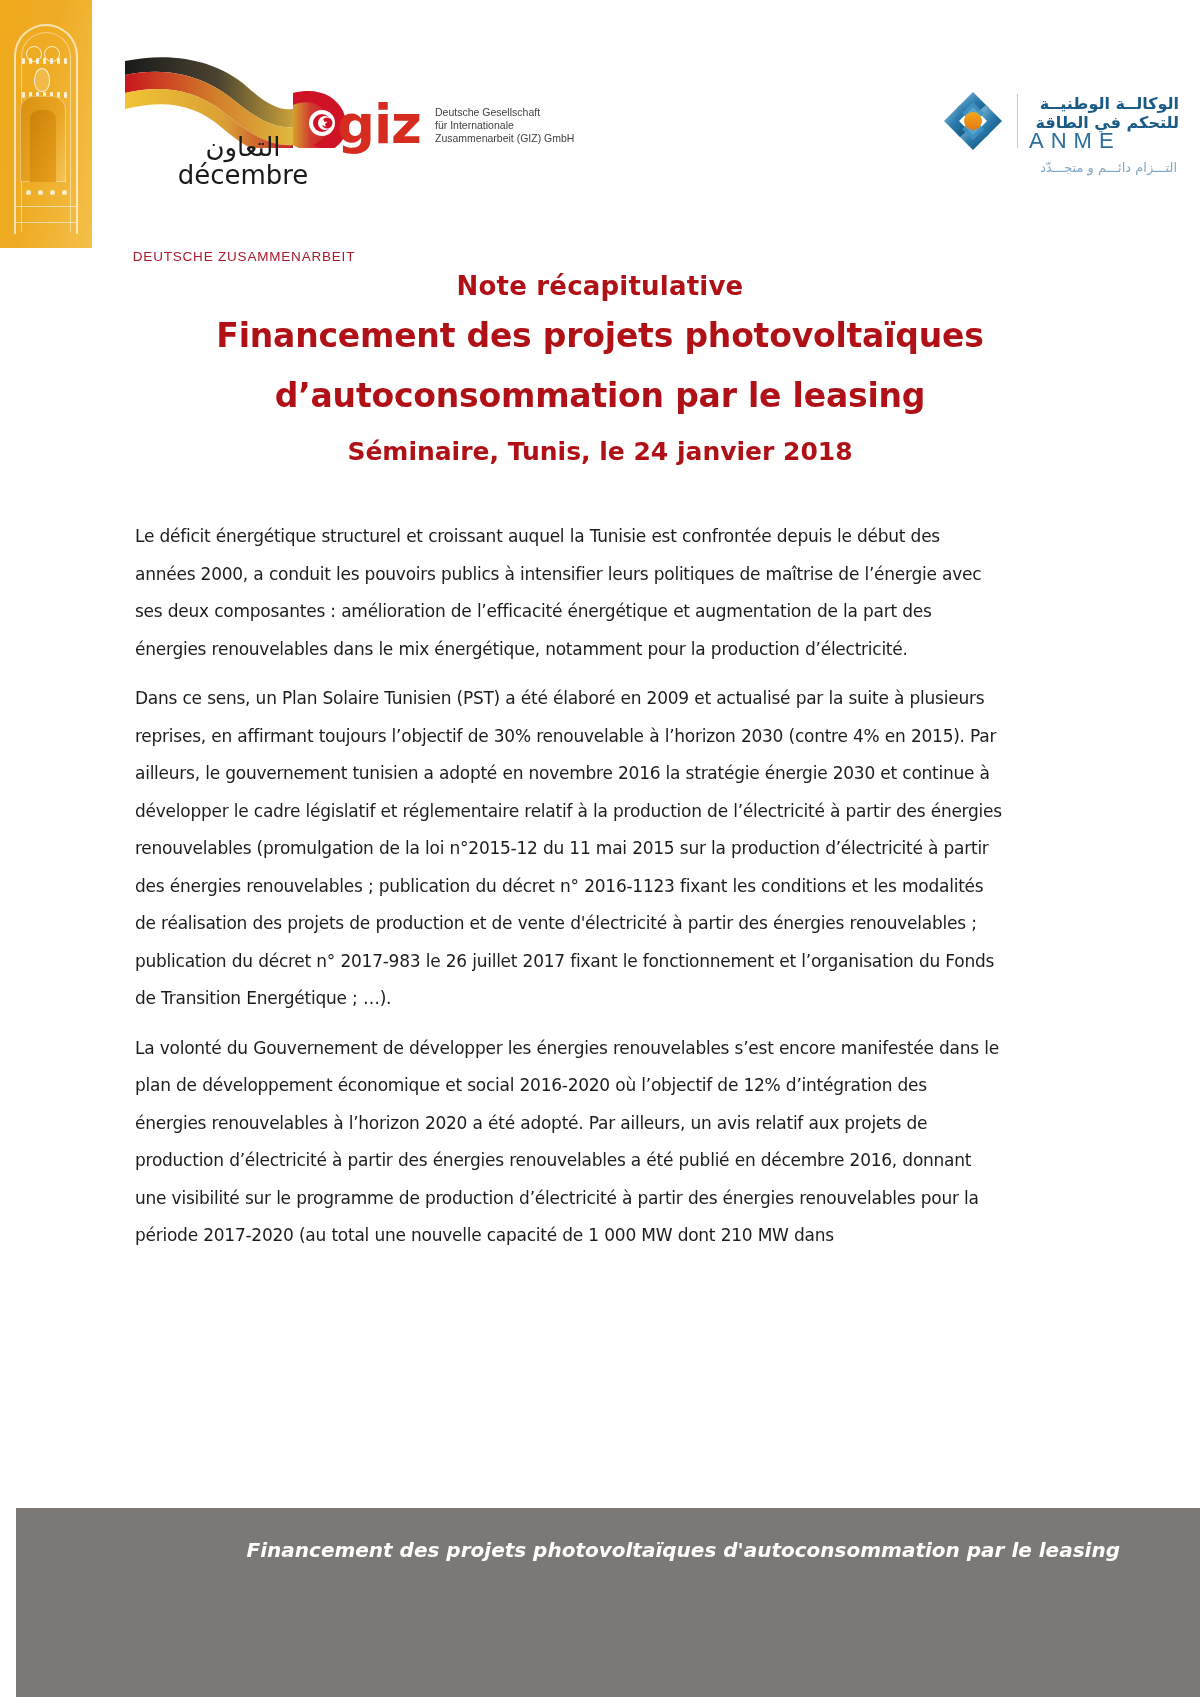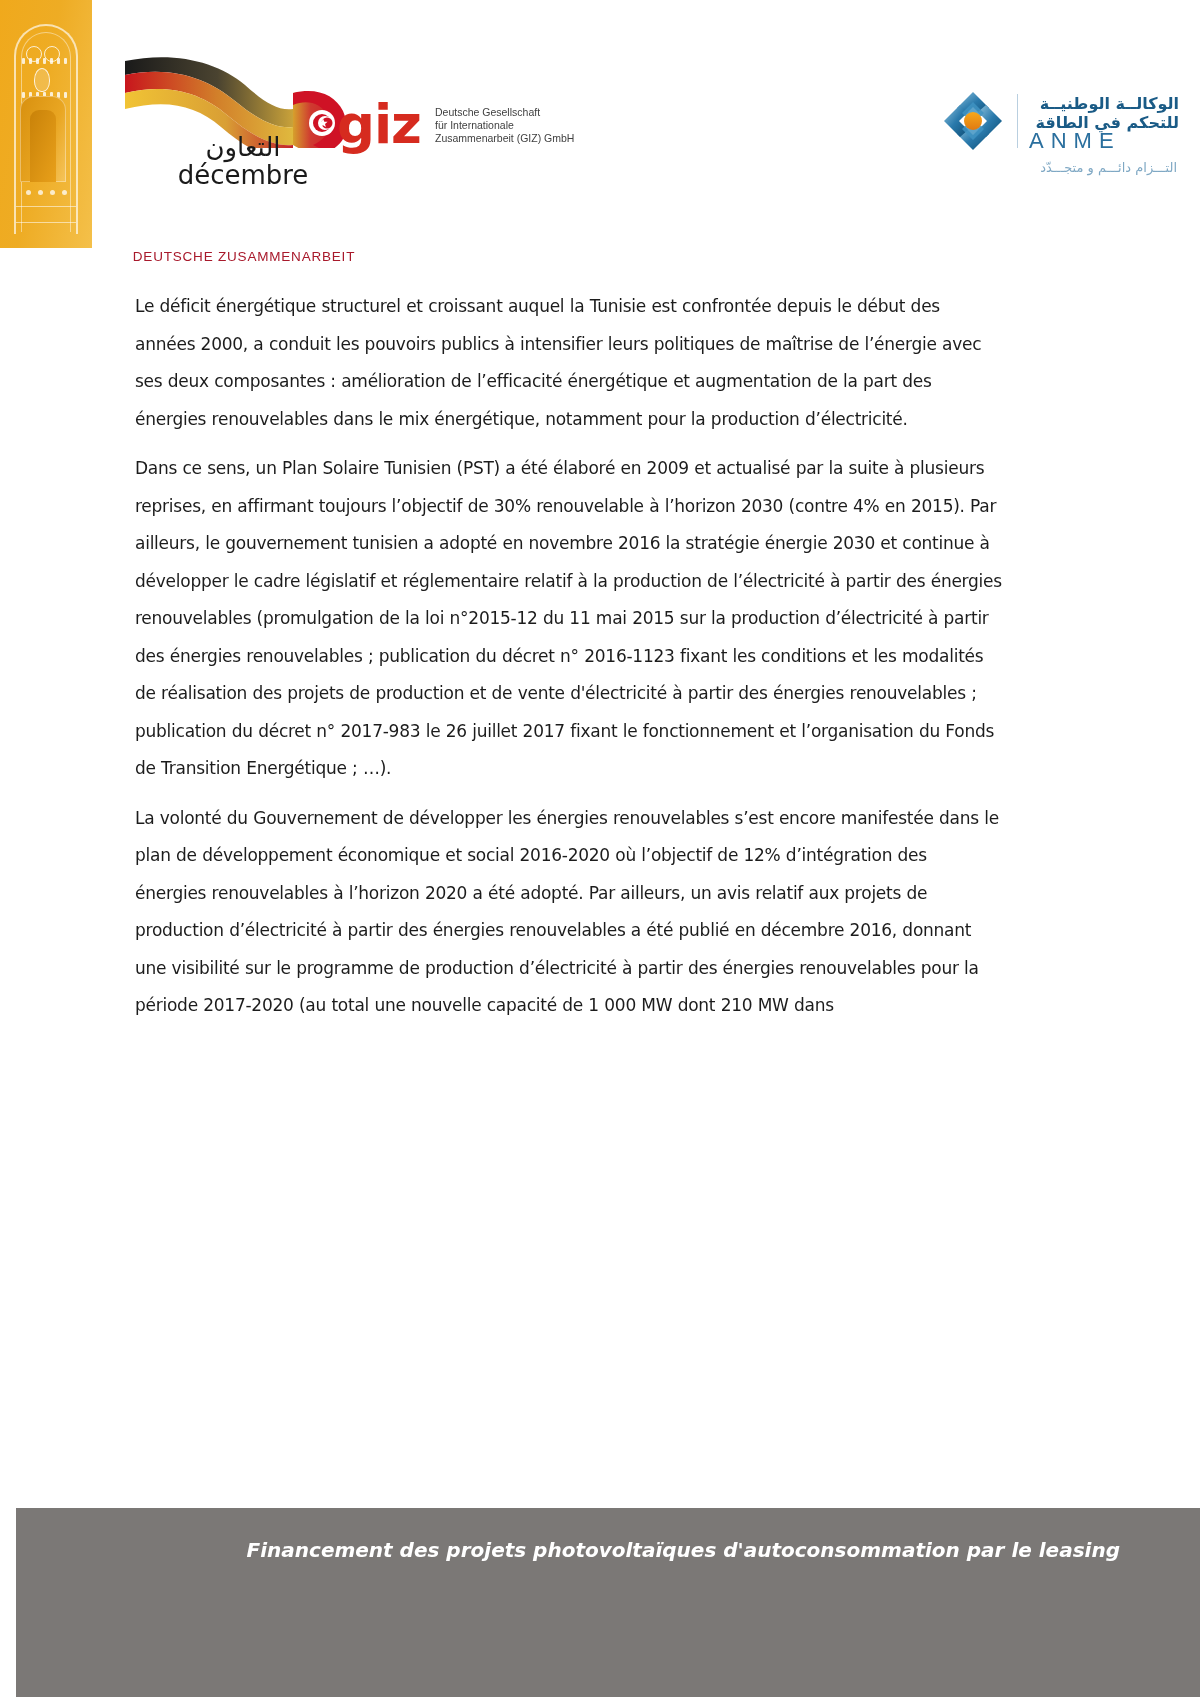--- a/index.html
+++ b/index.html
@@ -434,20 +434,25 @@
       </div>
       <div class="anme-latin">ANME</div>
       <div class="anme-tag">التـــزام دائـــم و متجـــدّد</div>
     </div>
 
   </div>
 </div>
 
 <div class="page">
 
+  <div class="title-block">
+    <div class="kicker">Note récapitulative</div>
+    <div class="doc-title">Financement des projets photovoltaïques d’autoconsommation par le leasing</div>
+    <div class="doc-subtitle">Séminaire, Tunis, le 24 janvier 2018</div>
+  </div>
 
   <div class="content">
 
     <p class="body-text">Le déficit énergétique structurel et croissant auquel la Tunisie est confrontée depuis le début des années 2000, a conduit les pouvoirs publics à intensifier leurs politiques de maîtrise de l’énergie avec ses deux composantes : amélioration de l’efficacité énergétique et augmentation de la part des énergies renouvelables dans le mix énergétique, notamment pour la production d’électricité.</p>
     <p class="body-text">Dans ce sens, un Plan Solaire Tunisien (PST) a été élaboré en 2009 et actualisé par la suite à plusieurs reprises, en affirmant toujours l’objectif de 30% renouvelable à l’horizon 2030 (contre 4% en 2015). Par ailleurs, le gouvernement tunisien a adopté en novembre 2016 la stratégie énergie 2030 et continue à développer le cadre législatif et réglementaire relatif à la production de l’électricité à partir des énergies renouvelables (promulgation de la loi n°2015-12 du 11 mai 2015 sur la production d’électricité à partir des énergies renouvelables ; publication du décret n° 2016-1123 fixant les conditions et les modalités de réalisation des projets de production et de vente d'électricité à partir des énergies renouvelables ; publication du décret n° 2017-983 le 26 juillet 2017 fixant le fonctionnement et l’organisation du Fonds de Transition Energétique ; …).</p>
     <p class="body-text">La volonté du Gouvernement de développer les énergies renouvelables s’est encore manifestée dans le plan de développement économique et social 2016-2020 où l’objectif de 12% d’intégration des énergies renouvelables à l’horizon 2020 a été adopté. Par ailleurs, un avis relatif aux projets de production d’électricité à partir des énergies renouvelables a été publié en décembre 2016, donnant une visibilité sur le programme de production d’électricité à partir des énergies renouvelables pour la période 2017-2020 (au total une nouvelle capacité de 1 000 MW dont 210 MW dans</p>
   </div>
 
 </div>
 

